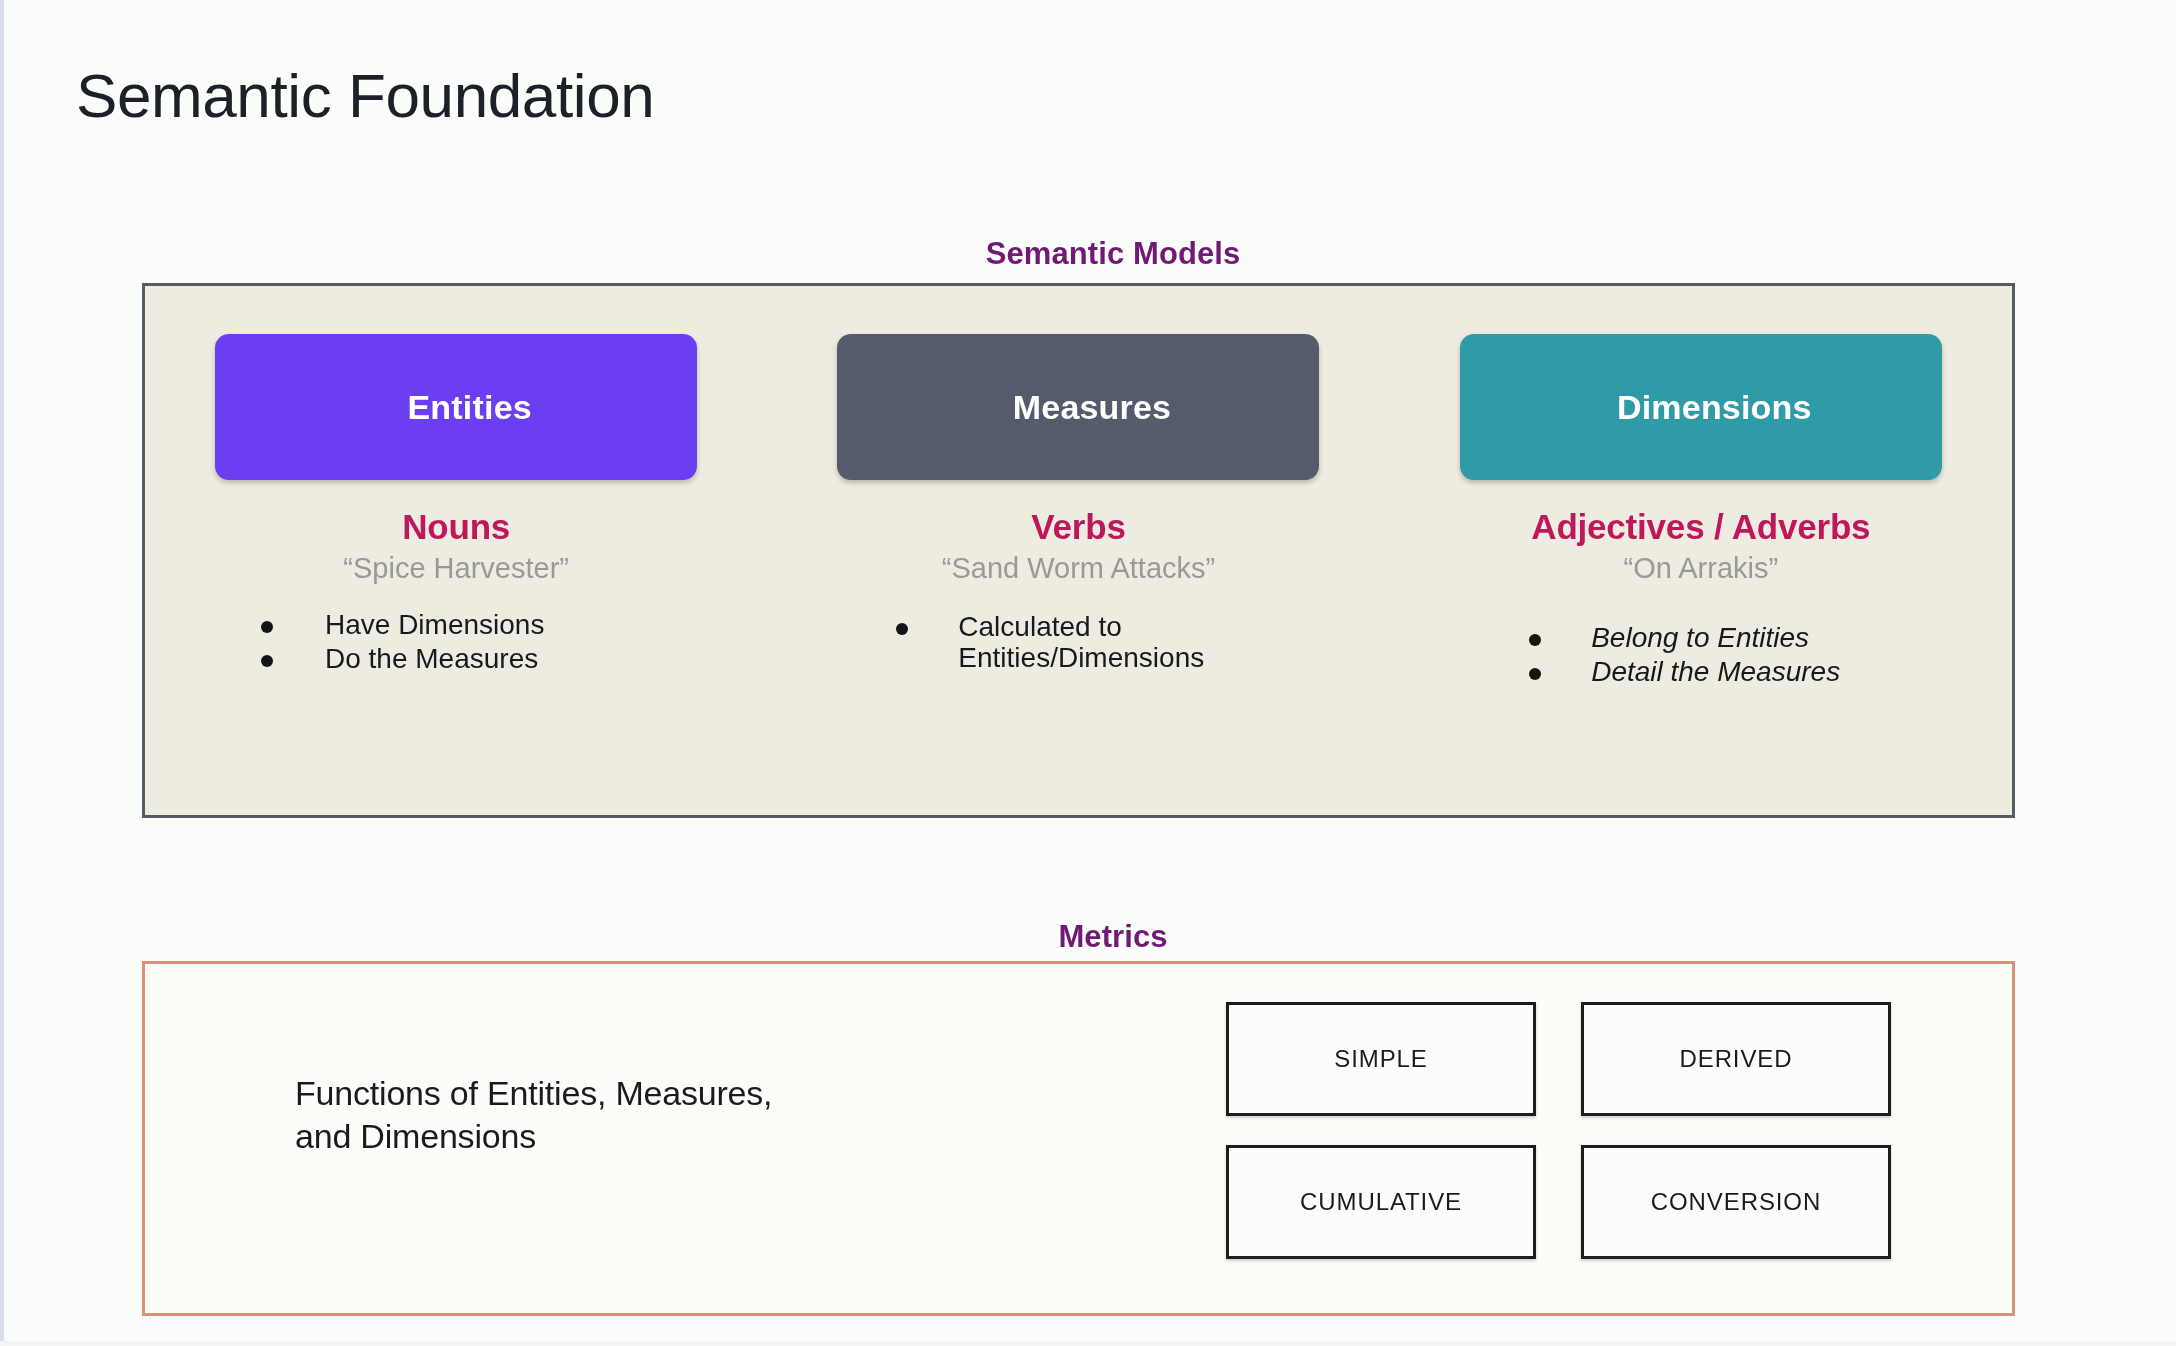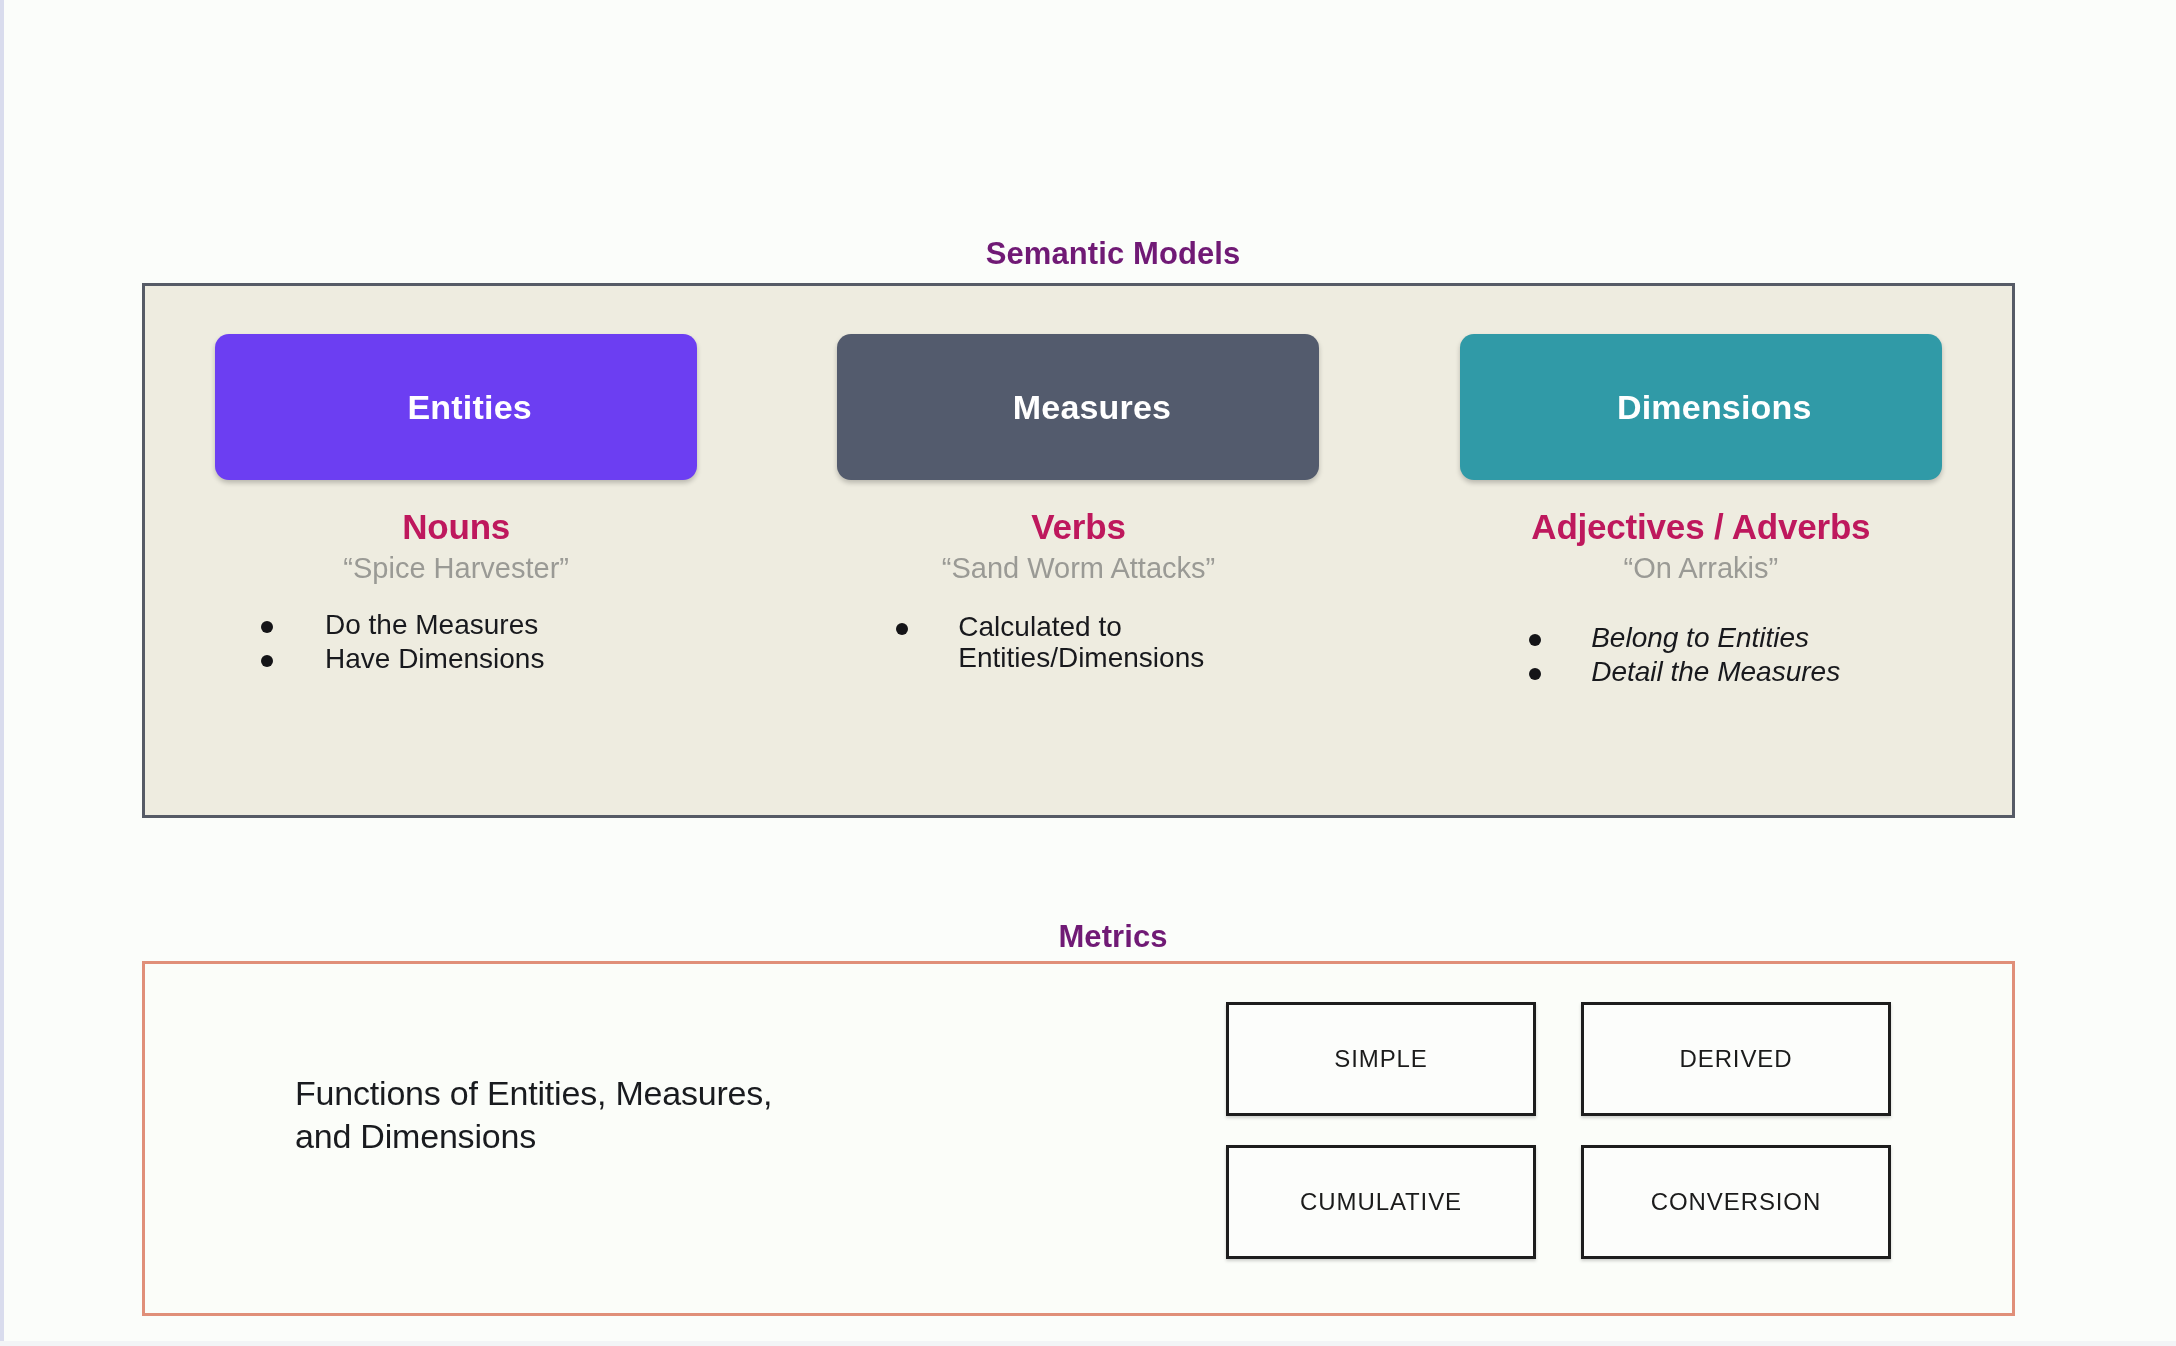--- a/index.html
+++ b/index.html
@@ -196,38 +196,39 @@
   }
 </style>
 </head>
 <body>
 
 <div class="slide">
 
   <div class="edge-left"></div>
   <div class="edge-bottom"></div>
 
+  <div class="page-title">Semantic Foundation</div>
 
   <div class="section-caption" id="models-caption">Semantic Models</div>
 
   <div class="models-panel">
     <div class="models-grid">
 
       <div class="model-col col-0">
         <div class="pill">Entities</div>
         <div class="pos-name">Nouns</div>
         <div class="pos-example">“Spice Harvester”</div>
         <ul class="bullets">
           <li>
             <span class="bullet-dot"></span>
+            <span class="bullet-text">Have Dimensions</span>
+          </li>
+          <li>
+            <span class="bullet-dot"></span>
             <span class="bullet-text">Do the Measures</span>
-          </li>
-          <li>
-            <span class="bullet-dot"></span>
-            <span class="bullet-text">Have Dimensions</span>
           </li>
         </ul>
       </div>
 
       <div class="model-col col-1">
         <div class="pill">Measures</div>
         <div class="pos-name">Verbs</div>
         <div class="pos-example">“Sand Worm Attacks”</div>
         <ul class="bullets">
           <li>

